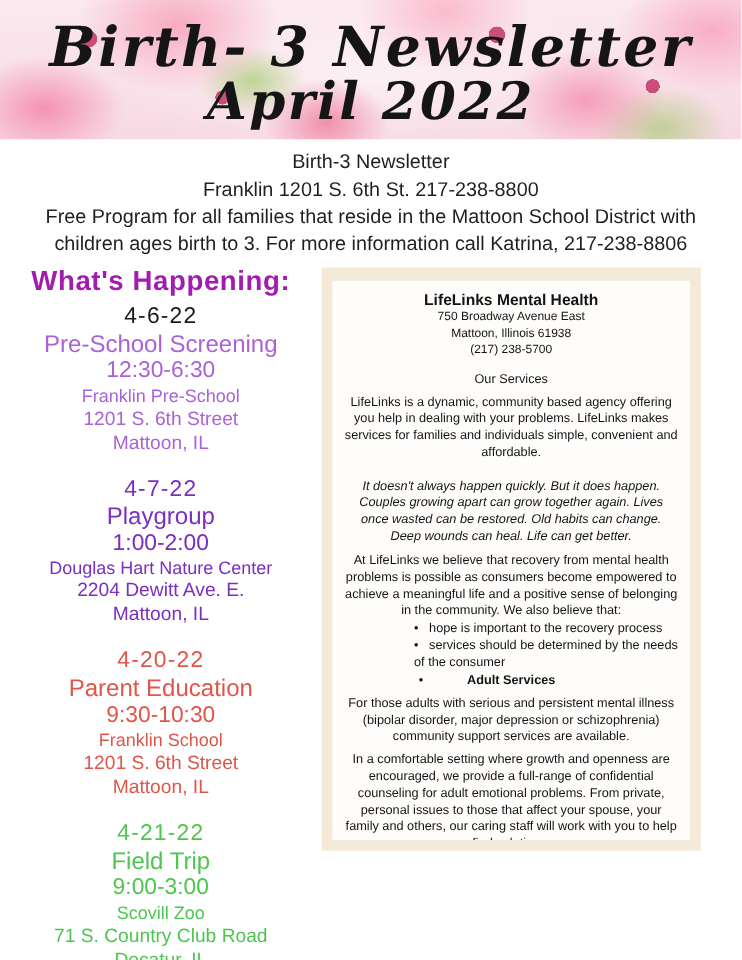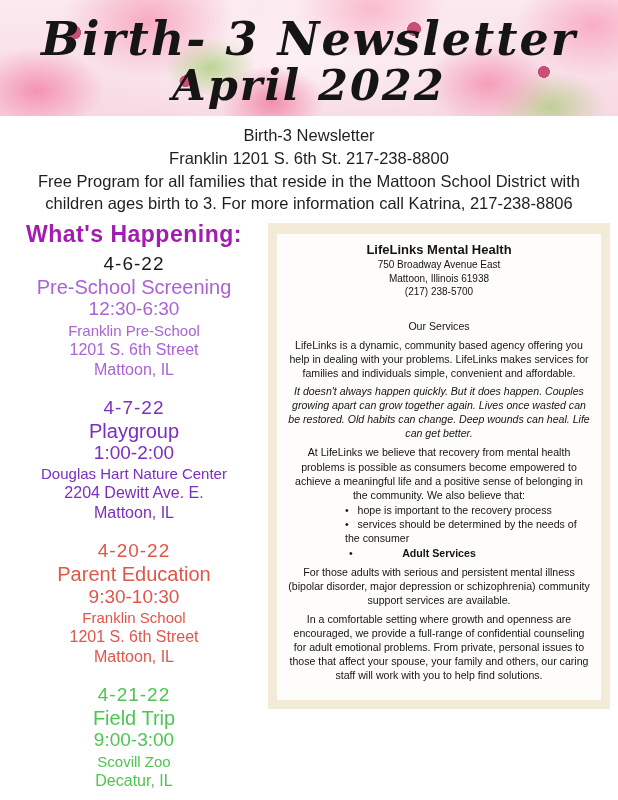--- a/index.html
+++ b/index.html
@@ -47,21 +47,21 @@
   .events-heading { color:#2ebcea; font-size:23px; font-weight:bold; letter-spacing:.5px; margin-bottom:5px; }
   .event { margin-bottom:17px; }
   .ev-date  { color:var(--dc,#1a1a1a); font-size:19px; font-weight:normal; letter-spacing:1px; }
   .ev-title { color:var(--c); font-size:20px; line-height:1.12; margin-top:1px; }
   .ev-time  { color:var(--c); font-size:19px; line-height:1.12; }
   .ev-place { color:var(--c); font-size:15px; margin-top:2px; line-height:1.2; }
   .ev-addr  { color:var(--c); font-size:16px; line-height:1.25; }
 
   
   .lifelinks {
-    width:342px; height:486px; margin-top:4px; padding:11px 9px 9px;
+    width:316px; height:486px; margin-top:4px; padding:11px 9px 9px;
     background:
       radial-gradient(circle 26px at 14px 30px,  #f2a33c 96%, transparent),
       radial-gradient(circle 30px at 62px 6px,   #e8654f 96%, transparent),
       radial-gradient(circle 24px at 132px 14px, #f5c84c 96%, transparent),
       radial-gradient(circle 28px at 212px 8px,  #62b5e5 96%, transparent),
       radial-gradient(circle 26px at 292px 16px, #7cc576 96%, transparent),
       radial-gradient(circle 30px at 336px 60px, #e883b0 96%, transparent),
       radial-gradient(circle 28px at 8px 140px,  #9b7fd4 96%, transparent),
       radial-gradient(circle 30px at 338px 200px,#f2a33c 96%, transparent),
       radial-gradient(circle 28px at 6px 300px,  #62b5e5 96%, transparent),
@@ -70,23 +70,23 @@
       radial-gradient(circle 30px at 300px 478px,#f5c84c 96%, transparent),
       linear-gradient(135deg, #f7e9d2, #efе3ee 50%, #e7f0e2);
     background-color:#f3ead8;
   }
   .ll-inner {
     background:rgba(255,255,255,.88); height:100%; padding:7px 10px;
     text-align:center; color:#141414; font-size:10.6px; line-height:1.33; overflow:hidden;
   }
   .ll-org  { font-size:13px; font-weight:bold; }
   .ll-addr { font-size:10px; line-height:1.35; }
-  .ll-sub  { margin-top:20px; }
+  .ll-sub  { margin-top:10px; }
   .ll-p    { margin-top:5px; }
-  .ll-quote{ font-style:italic; margin-top:4px; }
+  .ll-quote{ font-style:italic; margin-top:14px; }
   .ll-list { list-style:none; text-align:left; margin:1px 0 0 58px; }
   .ll-list li { line-height:1.35; }
   .ll-list li::before { content:"•   "; white-space:pre; }
   .ll-head { font-weight:bold; position:relative; }
   .ll-head.with-bullet::before { content:"•"; position:absolute; left:62px; top:0; font-weight:normal; }
 </style>
 </head>
 <body>
 
 <div class="page">
@@ -132,20 +132,21 @@
         <div class="ev-place">Franklin School</div>
         <div class="ev-addr">1201 S. 6th Street</div>
         <div class="ev-addr">Mattoon, IL</div>
       </div>
 
       <div class="event" style="--c: #4fc551; --dc: #4fc551;">
         <div class="ev-date">4-21-22</div>
         <div class="ev-title">Field Trip</div>
         <div class="ev-time">9:00-3:00</div>
         <div class="ev-place">Scovill Zoo</div>
+        <div class="ev-addr">71 S. Country Club Road</div>
         <div class="ev-addr">Decatur, IL</div>
       </div>
     </div>
 
     <div class="lifelinks">
       <div class="ll-inner">
         <div class="ll-org">LifeLinks Mental Health</div>
         <div class="ll-addr">750 Broadway Avenue East</div>
         <div class="ll-addr">Mattoon, Illinois 61938</div>
         <div class="ll-addr">(217) 238-5700</div>

